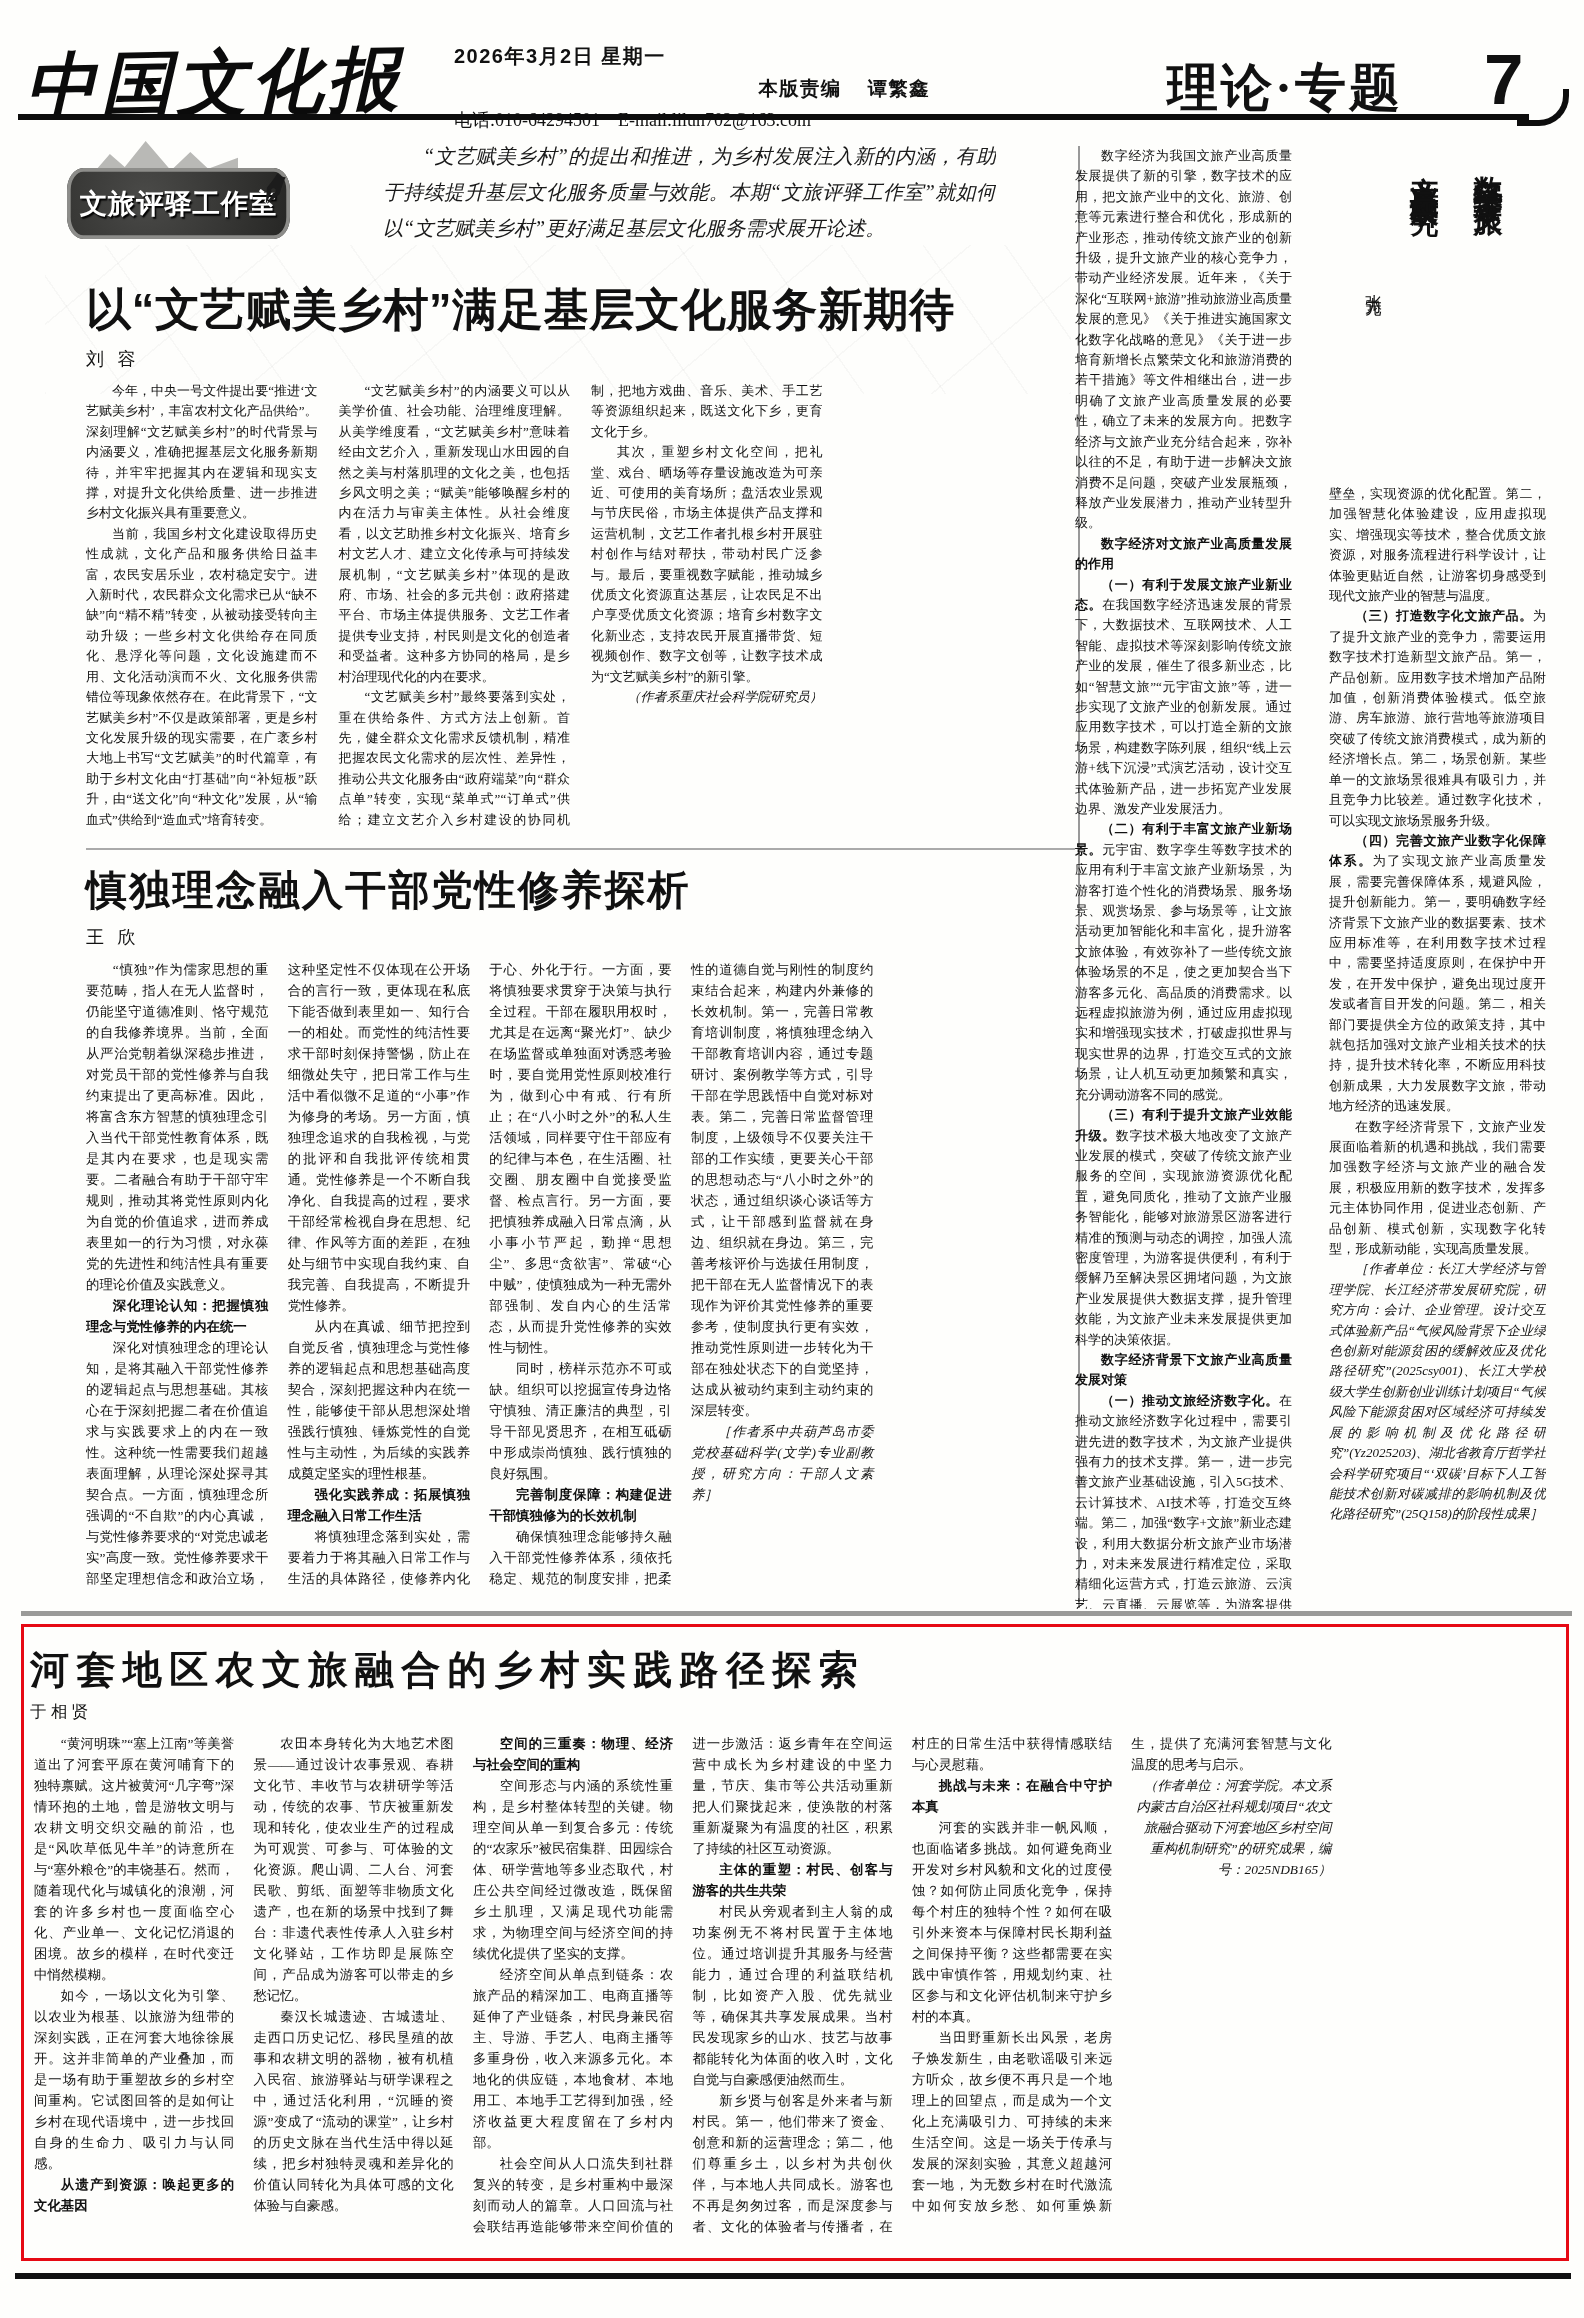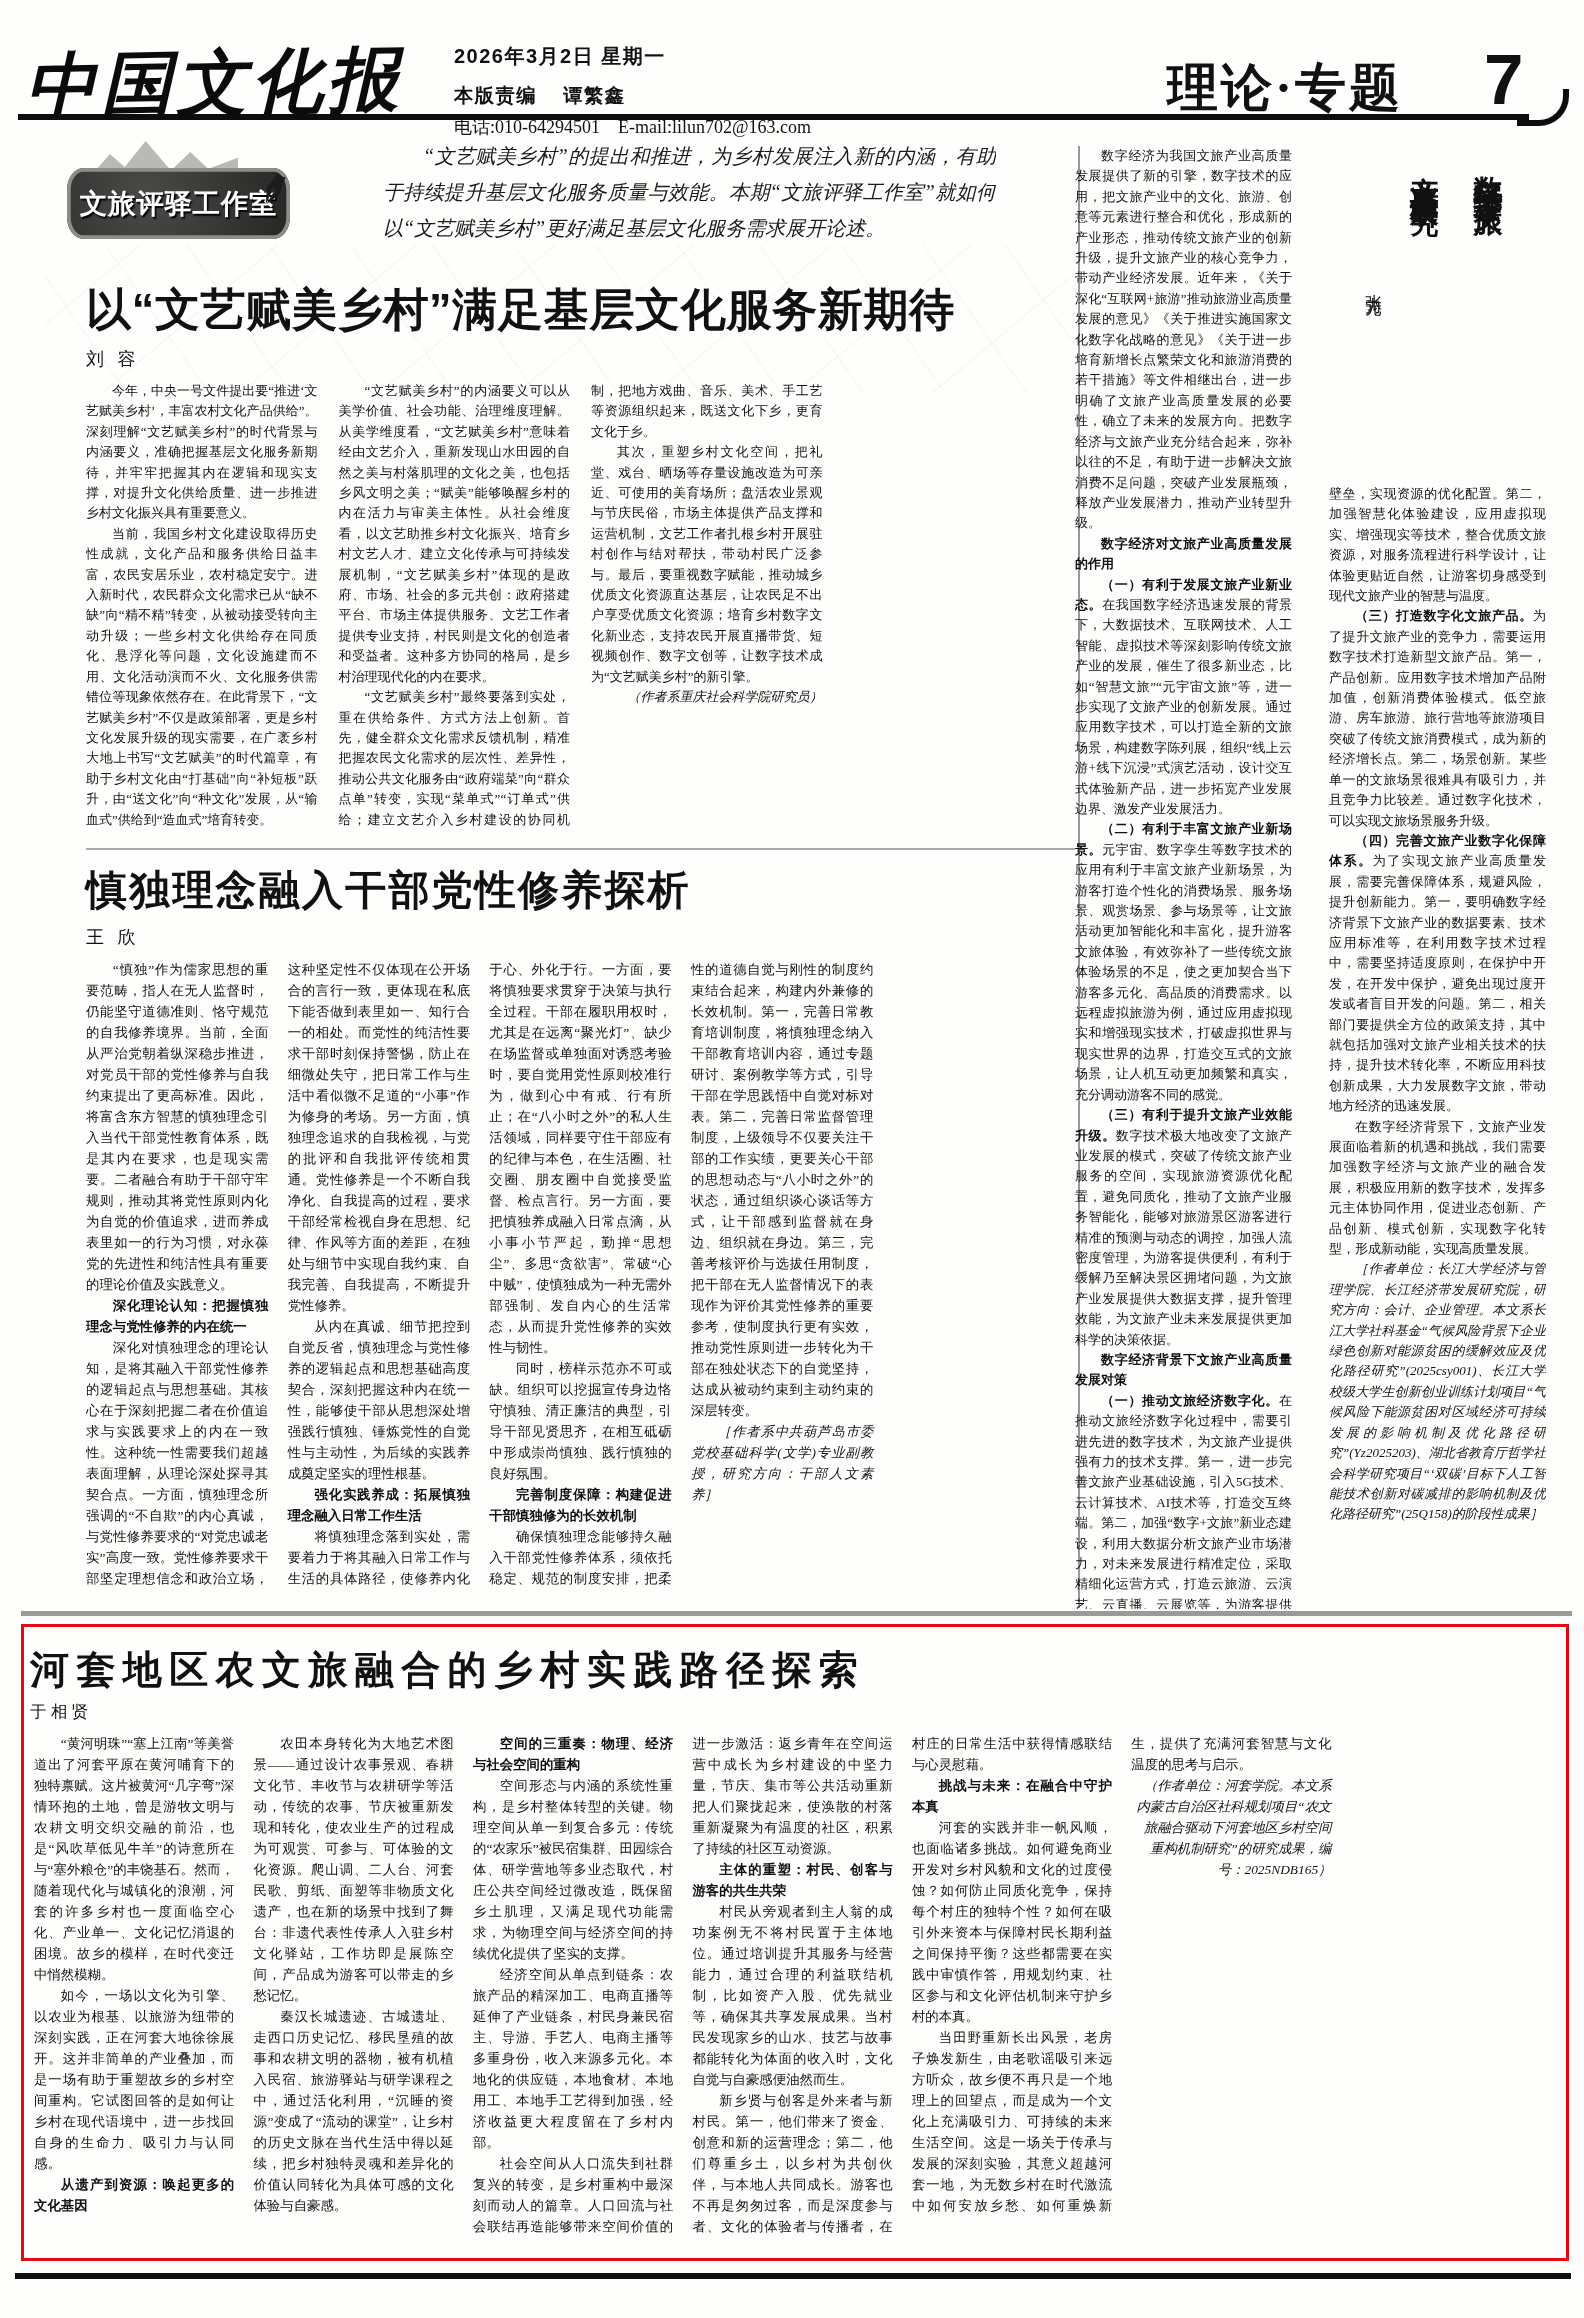--- a/index.html
+++ b/index.html
@@ -5,21 +5,21 @@
   html,body{margin:0;padding:0;background:#e9e9e6;}
   #page{position:relative;width:1585px;height:2319px;background:#fefefc;overflow:hidden;
         font-family:"Liberation Serif","DejaVu Serif",serif;color:#111;}
   .abs{position:absolute;}
   
   #logo{left:25px;top:36px;width:387px;height:89px;font-family:"DejaVu Serif",serif;
         font-size:71px;font-weight:bold;font-style:italic;letter-spacing:4.5px;color:#0b0b0b;
         transform:rotate(-1.2deg);white-space:nowrap;}
   #mast-meta{left:454px;top:43px;width:476px;font-family:"Liberation Sans","DejaVu Sans",sans-serif;}
   #mast-meta .m1{font-size:20px;font-weight:bold;letter-spacing:1.5px;}
-  #mast-meta .m2{font-size:19.3px;font-weight:bold;margin-top:12px;letter-spacing:1.5px;}
+  #mast-meta .m2{font-size:19.3px;font-weight:bold;margin-top:5px;letter-spacing:1.5px;text-align:right;}
   #mast-meta .m2 b{margin-left:19.3px;}
   #mast-meta .m3{font-size:18px;margin-top:6px;font-family:"Liberation Serif",serif;}
   #section-title{left:1167px;top:54px;width:297px;font-size:51px;font-weight:bold;
         font-family:"Liberation Serif","DejaVu Serif",serif;letter-spacing:3px;white-space:nowrap;}
   #page-number{left:1484px;top:39px;font-family:"Liberation Sans","DejaVu Sans",sans-serif;
         font-size:71px;font-weight:900;}
   #mast-rule{left:18px;top:114px;width:1511px;height:6px;background:#0d0d0d;}
   #mast-hook{left:1517px;top:89px;width:46px;height:30.5px;border-bottom:6px solid #0d0d0d;
         border-right:6px solid #0d0d0d;border-bottom-right-radius:30px;}
   
@@ -144,21 +144,21 @@
       <p class="bp"><b>（二）有利于丰富文旅产业新场景。</b>元宇宙、数字孪生等数字技术的应用有利于丰富文旅产业新场景，为游客打造个性化的消费场景、服务场景、观赏场景、参与场景等，让文旅活动更加智能化和丰富化，提升游客文旅体验，有效弥补了一些传统文旅体验场景的不足，使之更加契合当下游客多元化、高品质的消费需求。以远程虚拟旅游为例，通过应用虚拟现实和增强现实技术，打破虚拟世界与现实世界的边界，打造交互式的文旅场景，让人机互动更加频繁和真实，充分调动游客不同的感觉。</p>
       <p class="bp"><b>（三）有利于提升文旅产业效能升级。</b>数字技术极大地改变了文旅产业发展的模式，突破了传统文旅产业服务的空间，实现旅游资源优化配置，避免同质化，推动了文旅产业服务智能化，能够对旅游景区游客进行精准的预测与动态的调控，加强人流密度管理，为游客提供便利，有利于缓解乃至解决景区拥堵问题，为文旅产业发展提供大数据支撑，提升管理效能，为文旅产业未来发展提供更加科学的决策依据。</p>
       <p class="bh">数字经济背景下文旅产业高质量发展对策</p>
       <p class="bp"><b>（一）推动文旅经济数字化。</b>在推动文旅经济数字化过程中，需要引进先进的数字技术，为文旅产业提供强有力的技术支撑。第一，进一步完善文旅产业基础设施，引入5G技术、云计算技术、AI技术等，打造交互终端。第二，加强“数字+文旅”新业态建设，利用大数据分析文旅产业市场潜力，对未来发展进行精准定位，采取精细化运营方式，打造云旅游、云演艺、云直播、云展览等，为游客提供更多的选择。</p>
     </div>
   <div class="abs" id="dig-col-b">
       <p class="bp cont">壁垒，实现资源的优化配置。第二，加强智慧化体验建设，应用虚拟现实、增强现实等技术，整合优质文旅资源，对服务流程进行科学设计，让体验更贴近自然，让游客切身感受到现代文旅产业的智慧与温度。</p>
       <p class="bp"><b>（三）打造数字化文旅产品。</b>为了提升文旅产业的竞争力，需要运用数字技术打造新型文旅产品。第一，产品创新。应用数字技术增加产品附加值，创新消费体验模式。低空旅游、房车旅游、旅行营地等旅游项目突破了传统文旅消费模式，成为新的经济增长点。第二，场景创新。某些单一的文旅场景很难具有吸引力，并且竞争力比较差。通过数字化技术，可以实现文旅场景服务升级。</p>
       <p class="bp"><b>（四）完善文旅产业数字化保障体系。</b>为了实现文旅产业高质量发展，需要完善保障体系，规避风险，提升创新能力。第一，要明确数字经济背景下文旅产业的数据要素、技术应用标准等，在利用数字技术过程中，需要坚持适度原则，在保护中开发，在开发中保护，避免出现过度开发或者盲目开发的问题。第二，相关部门要提供全方位的政策支持，其中就包括加强对文旅产业相关技术的扶持，提升技术转化率，不断应用科技创新成果，大力发展数字文旅，带动地方经济的迅速发展。</p>
       <p class="bp">在数字经济背景下，文旅产业发展面临着新的机遇和挑战，我们需要加强数字经济与文旅产业的融合发展，积极应用新的数字技术，发挥多元主体协同作用，促进业态创新、产品创新、模式创新，实现数字化转型，形成新动能，实现高质量发展。</p>
-      <p class="bnote">［作者单位：长江大学经济与管理学院、长江经济带发展研究院，研究方向：会计、企业管理。本文系长江大学社科基金“气候风险背景下企业绿色创新对能源贫困的缓解效应及优化路径研究”(2025csy001)、长江大学校级大学生创新创业训练计划项目“气候风险下能源贫困对区域经济可持续发展的影响机制及优化路径研究”(Yz2025203)、湖北省教育厅哲学社会科学研究项目“‘双碳’目标下人工智能技术创新对碳减排的影响机制及优化路径研究”(25Q158)的阶段性成果］</p>
+      <p class="bnote">［作者单位：长江大学经济与管理学院、长江经济带发展研究院，研究方向：会计、企业管理。设计交互式体验新产品“气候风险背景下企业绿色创新对能源贫困的缓解效应及优化路径研究”(2025csy001)、长江大学校级大学生创新创业训练计划项目“气候风险下能源贫困对区域经济可持续发展的影响机制及优化路径研究”(Yz2025203)、湖北省教育厅哲学社会科学研究项目“‘双碳’目标下人工智能技术创新对碳减排的影响机制及优化路径研究”(25Q158)的阶段性成果］</p>
     </div>
   <div class="abs" id="dig-title">
     <span>数字经济背景下文旅</span><br>
     <span>产业高质量发展研究</span>
   </div>
   <div class="abs" id="dig-author">张力元</div>
 
   <div class="abs" id="rule-2"></div>
   <div class="abs" id="redbox"></div>
   <div class="abs headline-serif" id="hetao-title">河套地区农文旅融合的乡村实践路径探索</div>

